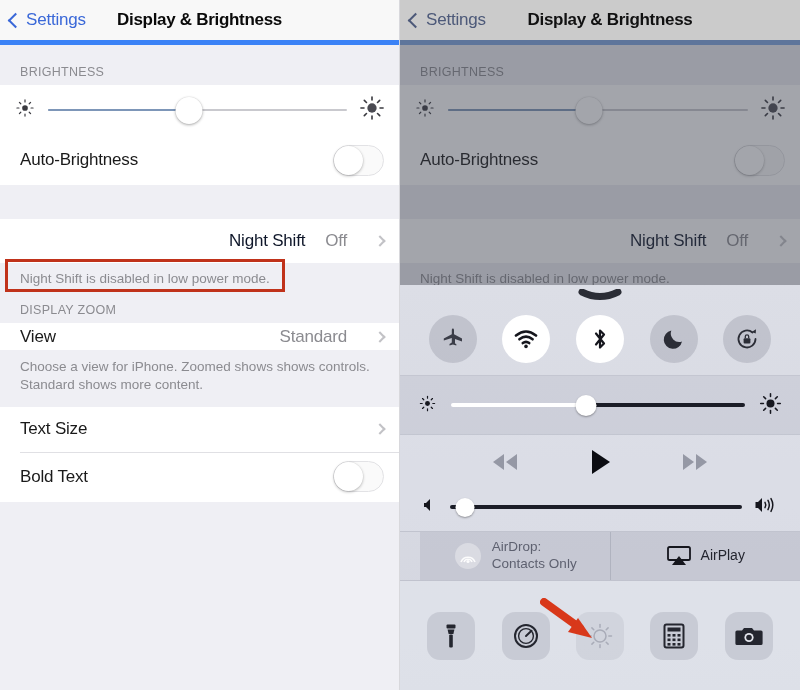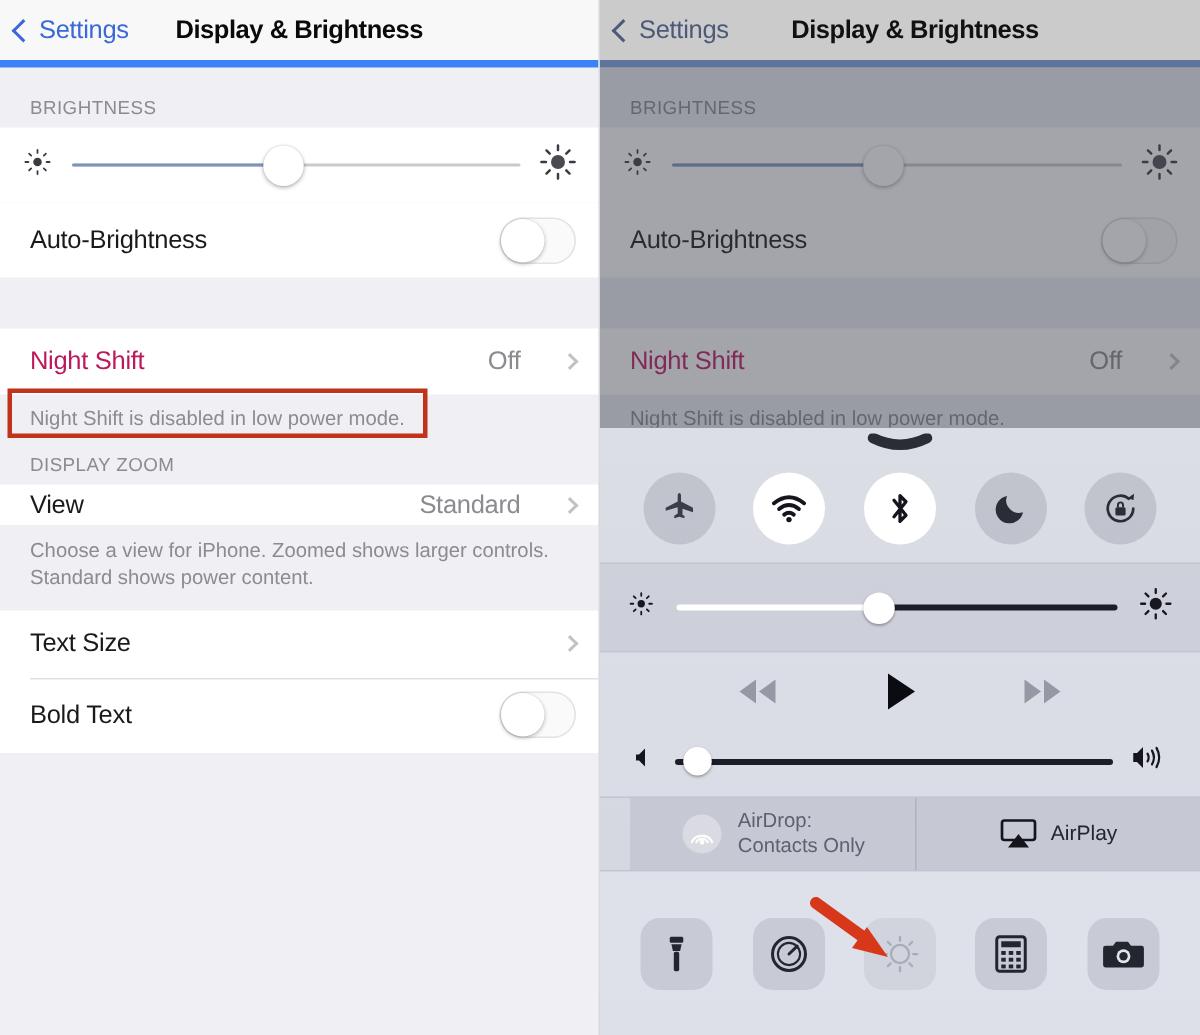--- a/index.html
+++ b/index.html
@@ -41,21 +41,21 @@
   }
   .gap { background: #efeff4; }
   .cell {
     background: #ffffff; display: flex; align-items: center;
     padding: 0 15px 0 20px; position: relative; gap: 20px;
   }
   .cell + .cell::before {
     content: ""; position: absolute; left: 20px; right: 0; top: 0; height: 1px; background: #e0e0e4;
   }
   .cell-label { font-size: 17px; color: #1a1a1a; letter-spacing: -0.2px; flex: 1; }
-  .cell-label.dim { color: #be185d; }
+  .cell-label.dim { color: #0f172a; text-align: right; }
   .cell-value { font-size: 17px; color: #8b8b90; letter-spacing: -0.2px; margin-right: 9px; }
   .chev-r {
     width: 8px; height: 8px; border-top: 2px solid #c2c2c6; border-right: 2px solid #c2c2c6;
     transform: rotate(45deg); flex: none;
   }
   .footnote {
     font-size: 13.5px; color: #8b8b90; line-height: 1.35;
     padding: 8px 20px 12px 20px; background: #efeff4;
   }
   .footnote.tight { padding-top: 7px; padding-bottom: 7px; }
@@ -226,21 +226,21 @@
     <div class="footnote tight">Night Shift is disabled in low power mode.</div>
 
     <div class="sec-header" style="padding-top:8px">DISPLAY ZOOM</div>
 
     <div class="cell" style="height:27px">
       <span class="cell-label">View</span>
       <span class="cell-value">Standard</span>
       <span class="chev-r"></span>
     </div>
 
-    <div class="footnote">Choose a view for iPhone. Zoomed shows larger controls. Standard shows power content.</div>
+    <div class="footnote">Choose a view for iPhone. Zoomed shows shows controls. Standard shows more content.</div>
 
     <div class="cell" style="height:45px">
       <span class="cell-label">Text Size</span>
       <span class="chev-r"></span>
     </div>
 
     <div class="cell" style="height:50px">
       <span class="cell-label">Bold Text</span>
       <span class="toggle">
           <span class="knob"></span>

